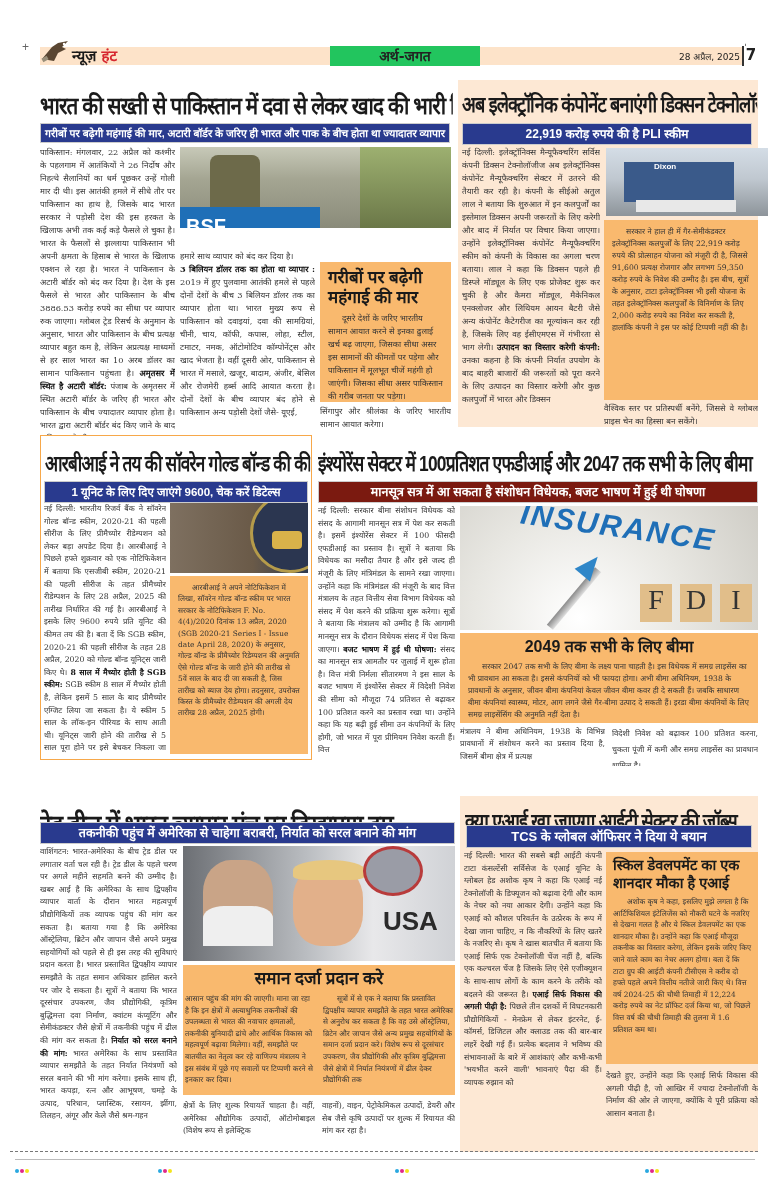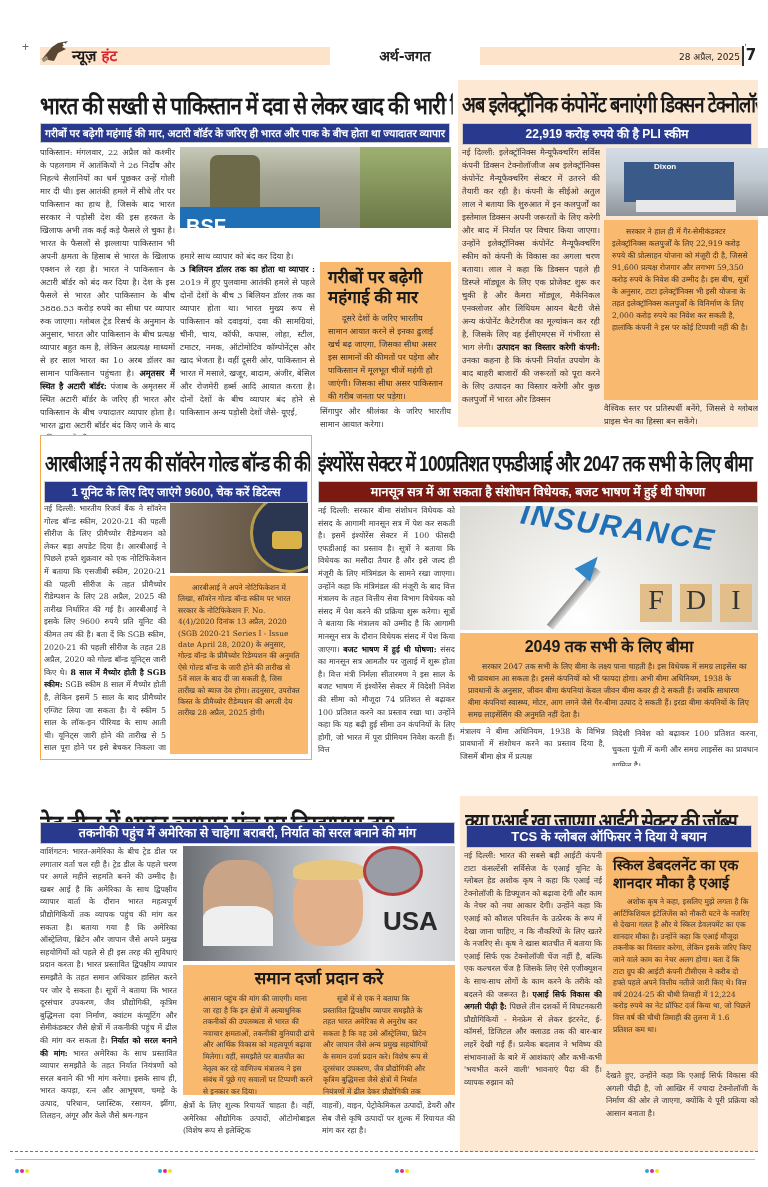--- a/index.html
+++ b/index.html
@@ -3,21 +3,21 @@
 <meta charset="utf-8">
 <style>
 *{box-sizing:border-box;margin:0;padding:0}
 html,body{width:768px;height:1187px;background:#fff;overflow:hidden}
 body{position:relative;font-family:"DejaVu Serif",serif;color:#222}
 .abs{position:absolute}
 .hdr{position:absolute;top:47px;left:40px;width:718px;height:18px;background:#fde3c9}
 .hdr .logo{position:absolute;left:0;top:-8px;width:30px;height:26px}
 .hdr .brand{position:absolute;left:32px;top:-2px;font:bold 15px "DejaVu Sans",sans-serif;color:#1a1a1a}
 .hdr .brand span{color:#d6272f}
-.hdr .sect{position:absolute;left:290px;top:-1px;width:150px;height:20px;background:#ffffff;text-align:center;font:bold 14px "DejaVu Sans",sans-serif}
+.hdr .sect{position:absolute;left:290px;top:-1px;width:150px;height:20px;background:#22c55e;text-align:center;font:bold 14px "DejaVu Sans",sans-serif}
 .hdr .date{position:absolute;right:18px;top:3px;font:9px "DejaVu Sans",sans-serif}
 .hdr .pno{position:absolute;right:0;top:-1px;width:16px;height:20px;border-left:2px solid #333;background:#fff;font:bold 15px "DejaVu Sans",sans-serif;text-align:center}
 .h1{font:bold 25px "Liberation Sans",sans-serif;color:#1a1a1a;letter-spacing:-1px;white-space:nowrap;overflow:hidden;transform-origin:left top}
 .bar{font:bold 12px "Liberation Sans",sans-serif;color:#fff;background:#293a8e;text-align:center;white-space:nowrap;overflow:hidden;line-height:20px;border:1px solid #ccc}
 .bar.red{background:#7b1a10}
 .txt{font-size:8.2px;line-height:13px;text-align:justify;color:#333;overflow:hidden}
 .txt b{color:#111}
 .obox{background:#f9b96e;padding:6px 8px;overflow:hidden}
 .obox h3{font:bold 17px "Liberation Sans",sans-serif;color:#1a1a1a;line-height:20px;margin-bottom:4px}
 .obox p{font-size:8.2px;line-height:13px;color:#333;text-indent:14px}
@@ -125,39 +125,39 @@
   <b>निर्यात को सरल बनाने की मांग:</b> <span>भारत अमेरिका के साथ प्रस्तावित व्यापार समझौते के तहत निर्यात नियंत्रणों को सरल बनाने की भी मांग करेगा। इसके साथ ही, भारत कपड़ा, रत्न और आभूषण, चमड़े के उत्पाद, परिधान, प्लास्टिक, रसायन, झींगा, तिलहन, अंगूर और केले जैसे श्रम-गहन</span>
 </div>
 <div class="abs img" style="left:183px;top:846px;width:272px;height:115px;background:linear-gradient(90deg,#6c6f74 0%,#b9bcc0 45%,#e8e8ea 70%,#d0d2d6 100%)">
   <div style="position:absolute;left:20px;top:14px;width:70px;height:80px;border-radius:40% 40% 30% 30%;background:#c9a487"></div>
   <div style="position:absolute;left:20px;top:60px;width:70px;height:40px;border-radius:30% 30% 0 0;background:#efefef"></div>
   <div style="position:absolute;left:110px;top:20px;width:70px;height:80px;border-radius:40%;background:#e2b08a"></div>
   <div style="position:absolute;left:110px;top:14px;width:72px;height:20px;border-radius:50% 50% 20% 20%;background:#e7c77f"></div>
   <div style="position:absolute;left:180px;top:0;width:60px;height:50px;border-radius:50%;background:#9a9ca6;border:3px solid #b83b3b"></div>
   <div style="position:absolute;left:200px;top:60px;font:bold 26px 'Liberation Sans',sans-serif;color:#2a2a2a">USA</div>
 </div>
-<div class="abs obox" style="left:183px;top:965px;width:272px;height:130px;padding:4px 20px">
+<div class="abs obox" style="left:183px;top:965px;width:272px;height:130px;padding:4px 2px">
   <h3 style="text-align:center;font-size:17px">समान दर्जा प्रदान करे</h3>
   <div style="display:flex;gap:8px">
     <p style="flex:1;font-size:7.4px;line-height:11.6px;text-indent:0">आसान पहुंच की मांग की जाएगी। माना जा रहा है कि इन क्षेत्रों में अत्याधुनिक तकनीकों की उपलब्धता से भारत की नवाचार क्षमताओं, तकनीकी बुनियादी ढांचे और आर्थिक विकास को महत्वपूर्ण बढ़ावा मिलेगा। वहीं, समझौते पर बातचीत का नेतृत्व कर रहे वाणिज्य मंत्रालय ने इस संबंध में पूछे गए सवालों पर टिप्पणी करने से इनकार कर दिया।</p>
     <p style="flex:1;font-size:7.4px;line-height:11.6px">सूत्रों में से एक ने बताया कि प्रस्तावित द्विपक्षीय व्यापार समझौते के तहत भारत अमेरिका से अनुरोध कर सकता है कि वह उसे ऑस्ट्रेलिया, ब्रिटेन और जापान जैसे अन्य प्रमुख सहयोगियों के समान दर्जा प्रदान करे। विशेष रूप से दूरसंचार उपकरण, जैव प्रौद्योगिकी और कृत्रिम बुद्धिमत्ता जैसे क्षेत्रों में निर्यात नियंत्रणों में ढील देकर प्रौद्योगिकी तक</p>
   </div>
 </div>
 <div class="abs txt" style="left:183px;top:1100px;width:132px;height:50px;font-size:7.8px;line-height:12.6px">क्षेत्रों के लिए शुल्क रियायतें चाहता है। वहीं, अमेरिका औद्योगिक उत्पादों, ऑटोमोबाइल (विशेष रूप से इलेक्ट्रिक</div>
 <div class="abs txt" style="left:322px;top:1100px;width:133px;height:50px;font-size:7.8px;line-height:12.6px">वाहनों), वाइन, पेट्रोकेमिकल उत्पादों, डेयरी और सेब जैसे कृषि उत्पादों पर शुल्क में रियायत की मांग कर रहा है।</div>
 
 <div class="abs pink" style="left:460px;top:796px;width:298px;height:356px"></div>
 <div class="abs h1" style="left:465px;top:805px;font-size:22px;transform:scaleX(0.82);width:350px">क्या एआई खा जाएगा आईटी सेक्टर की जॉब्स</div>
 <div class="abs bar" style="left:466px;top:825px;width:286px;font-size:13px;line-height:21px">TCS के ग्लोबल ऑफिसर ने दिया ये बयान</div>
 <div class="abs txt" style="left:464px;top:850px;width:138px;height:300px;font-size:7.8px;line-height:12.6px">
   <span>नई दिल्ली: भारत की सबसे बड़ी आईटी कंपनी टाटा कंसल्टेंसी सर्विसेज के एआई यूनिट के ग्लोबल हेड अशोक कृष ने कहा कि एआई नई टेक्नोलॉजी के डिफ्यूजन को बढ़ावा देगी और काम के नेचर को नया आकार देगी। उन्होंने कहा कि एआई को कौशल परिवर्तन के उत्प्रेरक के रूप में देखा जाना चाहिए, न कि नौकरियों के लिए खतरे के नजरिए से। कृष ने खास बातचीत में बताया कि एआई सिर्फ एक टेक्नोलॉजी चेंज नहीं है, बल्कि एक कल्चरल चेंज है जिसके लिए ऐसे एजीक्यूशन के साथ-साथ लोगों के काम करने के तरीके को बदलने की जरूरत है।</span>
   <b>एआई सिर्फ विकास की अगली पीढ़ी है:</b> <span>पिछले तीन दशकों में विघटनकारी प्रौद्योगिकियों - मेनफ्रेम से लेकर इंटरनेट, ई-कॉमर्स, डिजिटल और क्लाउड तक की बार-बार लहरें देखी गई हैं। प्रत्येक बदलाव ने भविष्य की संभावनाओं के बारे में आशंकाएं और कभी-कभी 'भयभीत करने वाली' भावनाएं पैदा की हैं। व्यापक रुझान को</span>
 </div>
 <div class="abs obox" style="left:606px;top:852px;width:152px;height:212px;padding:4px 7px">
-  <h3 style="font-size:14.5px;line-height:18px">स्किल डेबदलनेंट का एक शानदार मौका है एआई</h3>
+  <h3 style="font-size:14.5px;line-height:18px">स्किल डेवलपमेंट का एक शानदार मौका है एआई</h3>
   <p style="font-size:7.4px;line-height:11.6px">अशोक कृष ने कहा, इसलिए मुझे लगता है कि आर्टिफिशियल इंटेलिजेंस को नौकरी घटने के नजरिए से देखना गलत है और ये स्किल डेवलपमेंट का एक शानदार मौका है। उन्होंने कहा कि एआई मौजूदा तकनीक का विस्तार करेगा, लेकिन इसके जरिए किए जाने वाले काम का नेचर अलग होगा। बता दें कि टाटा ग्रुप की आईटी कंपनी टीसीएस ने करीब दो हफ्ते पहले अपने वित्तीय नतीजे जारी किए थे। वित्त वर्ष 2024-25 की चौथी तिमाही में 12,224 करोड़ रुपये का नेट प्रॉफिट दर्ज किया था, जो पिछले वित्त वर्ष की चौथी तिमाही की तुलना में 1.6 प्रतिशत कम था।</p>
 </div>
 <div class="abs txt" style="left:606px;top:1070px;width:152px;height:80px;font-size:7.8px;line-height:12.6px">देखते हुए, उन्होंने कहा कि एआई सिर्फ विकास की अगली पीढ़ी है, जो आखिर में ज्यादा टेक्नोलॉजी के निर्माण की ओर ले जाएगा, क्योंकि ये पूरी प्रक्रिया को आसान बनाता है।</div>
 
 <div class="abs" style="left:10px;top:1151px;width:748px;border-top:1px dashed #777"></div>
 <div class="abs" style="left:15px;top:1159px;width:740px;border-top:1px solid #bbb"></div>
 <div class="reg" style="left:15px"><i style="background:#29a8e0"></i><i style="background:#e0288a"></i><i style="background:#f4e41c"></i></div>
 <div class="reg" style="left:158px"><i style="background:#29a8e0"></i><i style="background:#e0288a"></i><i style="background:#f4e41c"></i></div>
 <div class="reg" style="left:395px"><i style="background:#29a8e0"></i><i style="background:#e0288a"></i><i style="background:#f4e41c"></i></div>
 <div class="reg" style="left:645px"><i style="background:#29a8e0"></i><i style="background:#e0288a"></i><i style="background:#f4e41c"></i></div>

